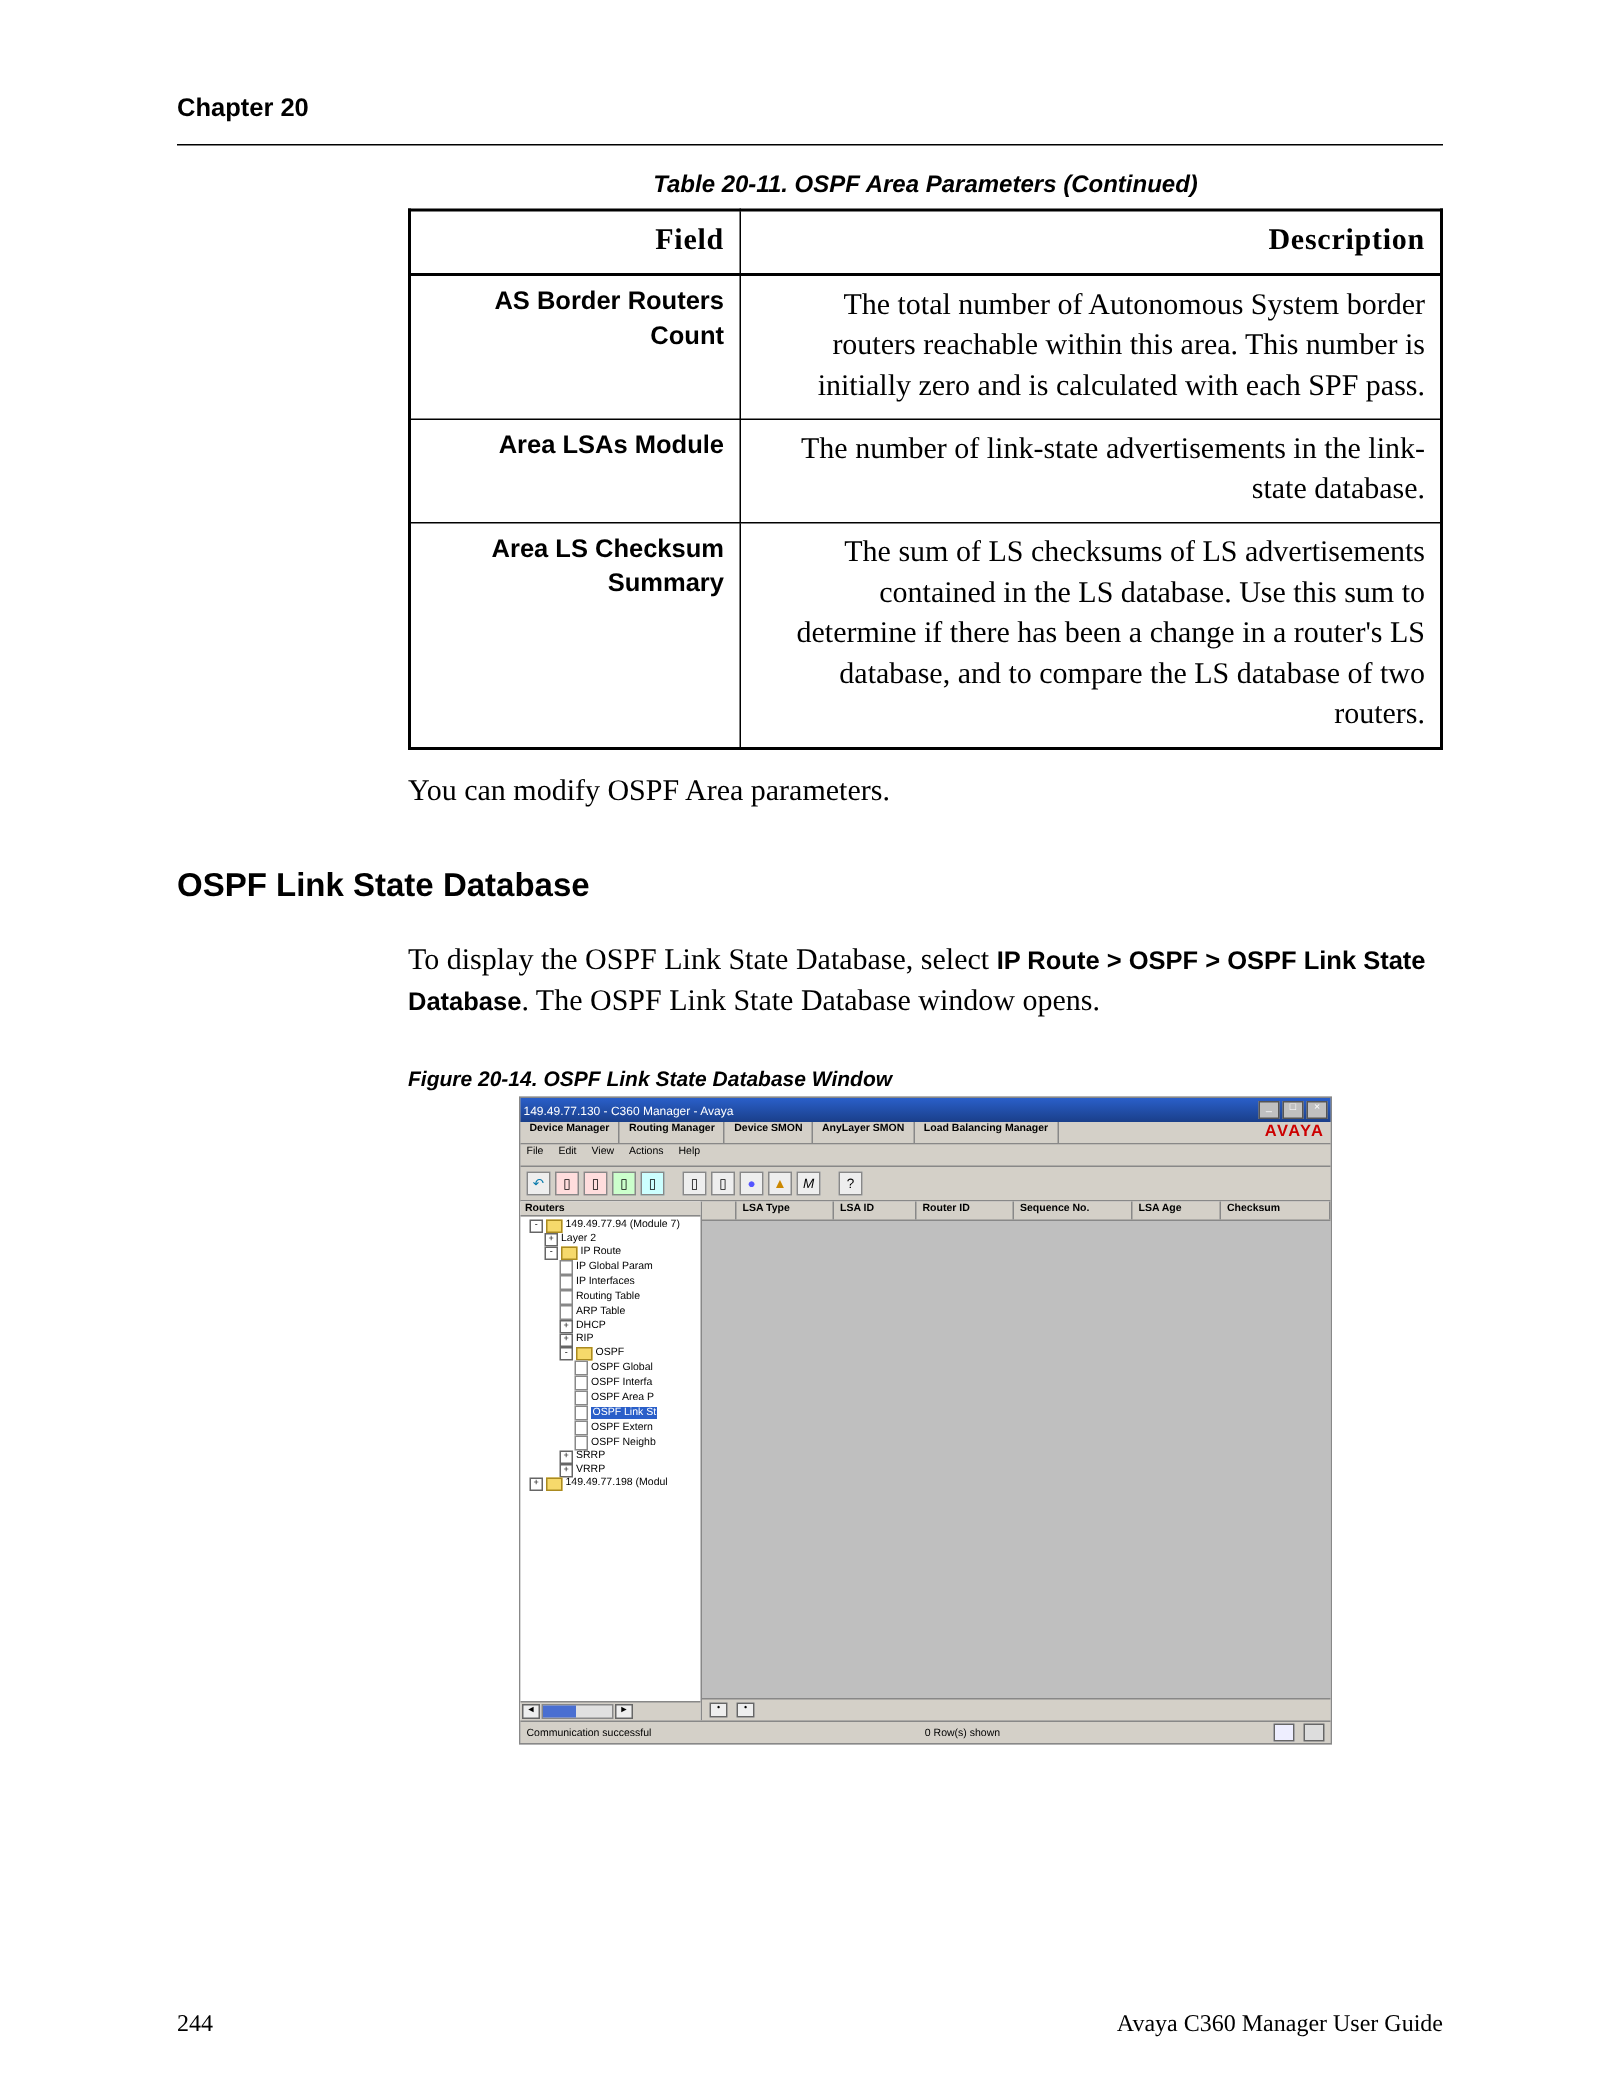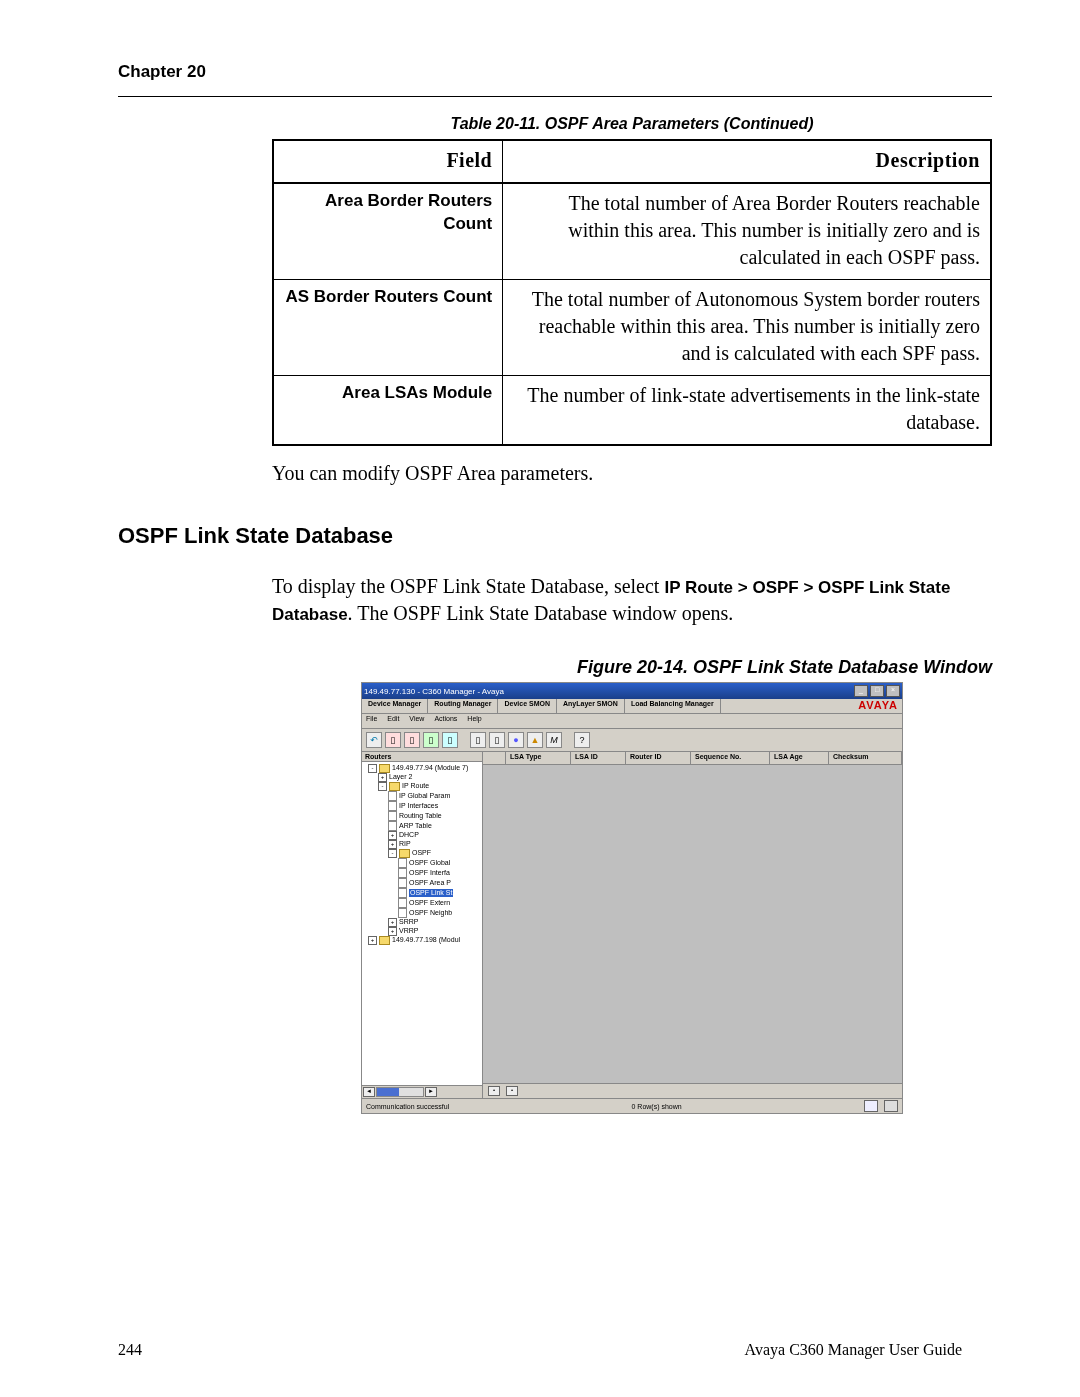--- a/index.html
+++ b/index.html
@@ -7,21 +7,21 @@
     padding: 0;
     background: #fff;
     font-family: Georgia, 'Times New Roman', serif;
     color: #000;
     width: 1080px;
     height: 1397px;
     position: relative;
     box-sizing: border-box;
   }
   .page {
-    padding: 62px 88px 0 118px;
+    padding: 62px 118px 0 118px;
     width: 1080px;
     box-sizing: border-box;
   }
   .chapter-header {
     font-family: Arial, Helvetica, sans-serif;
     font-weight: bold;
     font-size: 17px;
     margin-bottom: 14px;
   }
   .hr-top {
@@ -80,25 +80,25 @@
     font-weight: bold;
     font-size: 22px;
     margin: 36px 0 24px 0;
   }
   .body-text .bold {
     font-family: Arial, Helvetica, sans-serif;
     font-weight: bold;
     font-size: 17px;
   }
   .fig-caption {
-    text-align: right;
+    text-align: left;
     font-family: Arial, Helvetica, sans-serif;
     font-weight: bold;
     font-style: italic;
-    font-size: 18px;
+    font-size: 14px;
     margin: 30px 0 4px 0;
   }
   
   .screenshot {
     width: 540px;
     height: 430px;
     margin: 0 auto;
     border: 1px solid #888;
     background: #bfbfbf;
     display: flex;
@@ -244,30 +244,30 @@
   <div class="content-indent">
     <div class="table-caption">Table 20-11.  OSPF Area Parameters  (Continued)</div>
 
     <table class="param-table">
       <tbody>
           <tr>
         <th>Field</th>
         <th>Description</th>
       </tr>
       <tr>
-        <td class="field">Area Border Routers Count</td>
-        <td class="desc">The total number of Area Border Routers reachable within this area. This number is initially zero and is calculated in each OSPF pass.</td>
-      </tr>
-      <tr>
         <td class="field">AS Border Routers Count</td>
         <td class="desc">The total number of Autonomous System border routers reachable within this area. This number is initially zero and is calculated with each SPF pass.</td>
       </tr>
       <tr>
         <td class="field">Area LSAs Module</td>
         <td class="desc">The number of link-state advertisements in the link-state database.</td>
+      </tr>
+      <tr>
+        <td class="field">Area LS Checksum Summary</td>
+        <td class="desc">The sum of LS checksums of LS advertisements contained in the LS database. Use this sum to determine if there has been a change in a router's LS database, and to compare the LS database of two routers.</td>
       </tr>
     </tbody>
       </table>
 
     <p class="body-text">You can modify OSPF Area parameters.</p>
   </div>
 
   <h2 class="section">OSPF Link State Database</h2>
 
   <div class="content-indent">

